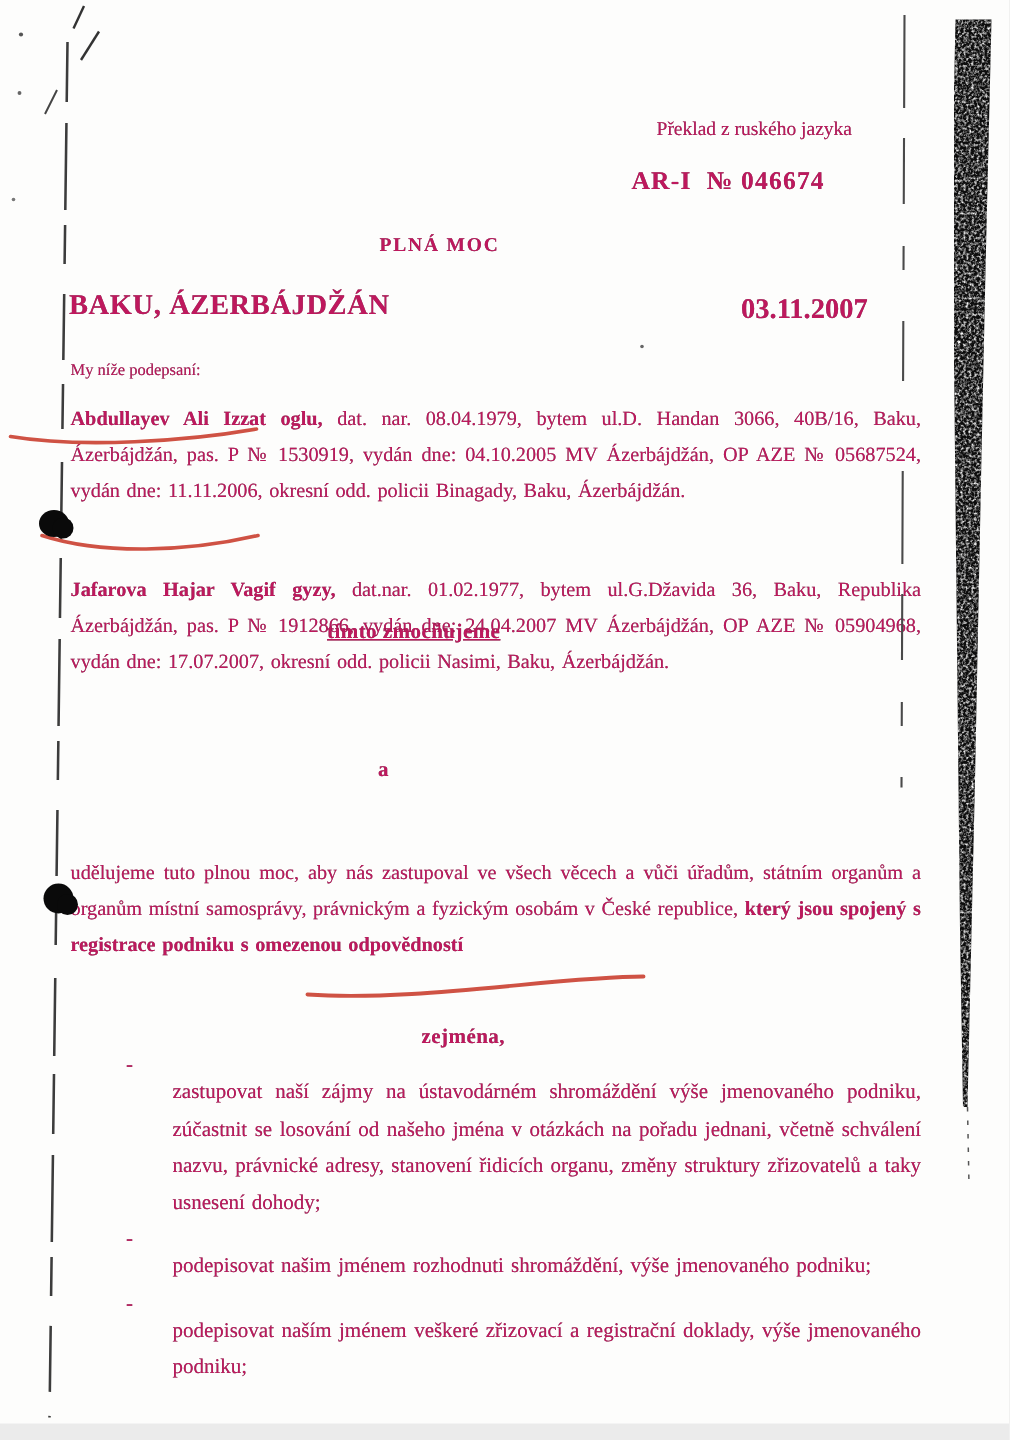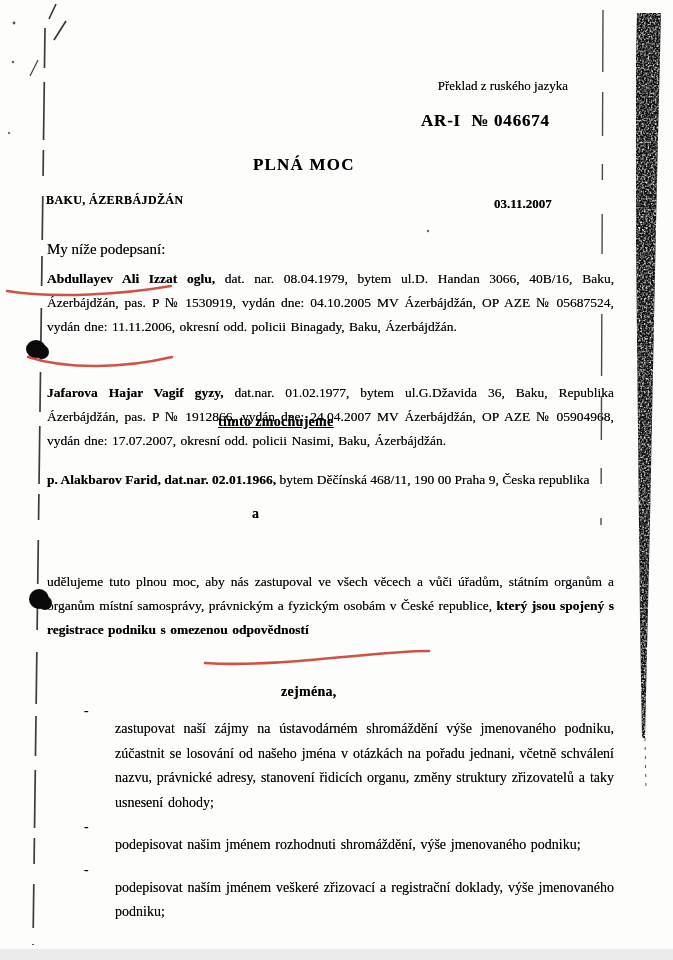--- a/index.html
+++ b/index.html
@@ -3,30 +3,30 @@
 <meta charset="utf-8">
 <style>
   html,body{margin:0;padding:0;background:#e8e8e8;}
   .page{
     position:relative;
     width:673px;height:960px;
     margin:0 auto;
     background:#fdfdfc;
     overflow:hidden;
     font-family:"Liberation Serif","DejaVu Serif",serif;
-    color:#000000;
+    color:#be185d;
   }
   .page *{box-sizing:border-box;}
   .txt{position:absolute;text-shadow:0 0 .4px rgba(0,0,0,.55);}
   .note{top:78px;left:408px;width:160px;text-align:right;font-size:13px;}
   .docnum{top:111px;left:409px;font-size:17px;font-weight:bold;letter-spacing:.8px;white-space:pre;margin-left:12px;}
-  .title{top:155px;left:253px;font-size:17px;font-weight:bold;letter-spacing:1.2px;}
-  .place{top:193px;left:46px;font-size:12px;font-weight:bold;letter-spacing:.4px;}
-  .date{top:196px;left:494px;font-size:13px;font-weight:bold;text-align:center;}
-  .intro{top:241px;left:47px;font-size:15px;}
+  .title{top:155px;left:253px;font-size:13px;font-weight:bold;letter-spacing:1.2px;}
+  .place{top:193px;left:46px;font-size:19px;font-weight:bold;letter-spacing:.4px;}
+  .date{top:196px;left:494px;font-size:19px;font-weight:bold;text-align:center;}
+  .intro{top:241px;left:47px;font-size:11px;}
   .para{left:47px;width:567px;font-size:13.5px;line-height:24px;text-align:justify;word-spacing:1px;}
   .para1{top:267px;}
   .para2{top:341px;margin-top:40px;}
   .bold{font-weight:bold;}
   .center-head{font-size:14px;font-weight:bold;letter-spacing:.3px;}
   .authorize{top:414px;left:218px;text-decoration:underline;}
   .attorney{top:470px;left:47px;width:555px;font-size:13.5px;line-height:19px;}
   .connector{top:506px;left:252px;}
   .grant{top:570px;}
   .company{top:627px;left:203px;font-size:18px;font-weight:bold;letter-spacing:.5px;}
@@ -48,21 +48,20 @@
   <div class="txt place">BAKU, ÁZERBÁJDŽÁN</div>
   <div class="txt date">03.11.2007</div>
   <div class="txt intro">My níže podepsaní:</div>
 
   <div class="txt para para1"><span class="bold">Abdullayev Ali Izzat oglu,</span><span> dat. nar. 08.04.1979, bytem ul.D. Handan 3066, 40B/16, Baku, Ázerbájdžán, pas. P № 1530919, vydán dne: 04.10.2005 MV Ázerbájdžán, OP AZE № 05687524, vydán dne: 11.11.2006, okresní odd. policii Binagady, Baku, Ázerbájdžán.</span></div>
 
   <div class="txt para para2"><span class="bold">Jafarova Hajar Vagif gyzy,</span><span> dat.nar. 01.02.1977, bytem ul.G.Džavida 36, Baku, Republika Ázerbájdžán, pas. P № 1912866, vydán dne: 24.04.2007 MV Ázerbájdžán, OP AZE № 05904968, vydán dne: 17.07.2007, okresní odd. policii Nasimi, Baku, Ázerbájdžán.</span></div>
 
   <div class="txt center-head authorize">tímto zmocňujeme</div>
 
-  <div class="txt attorney"><span class="bold">p. Alakbarov Farid, dat.nar. 02.01.1966,</span><span> bytem Děčínská 468/11, 190 00 Praha 9, Česka republika</span></div>
 
   <div class="txt center-head connector">a</div>
 
   <div class="txt para grant"><span>udělujeme tuto plnou moc, aby nás zastupoval ve všech věcech a vůči úřadům, státním organům a organům místní samosprávy, právnickým a fyzickým osobám v České republice, </span><span class="bold">který jsou spojený s registrace podniku s omezenou odpovědností</span></div>
 
   <div class="txt center-head namely">zejména,</div>
 
   <div class="bullets">
     <div class="bullet">
       <span class="marker">-</span>

